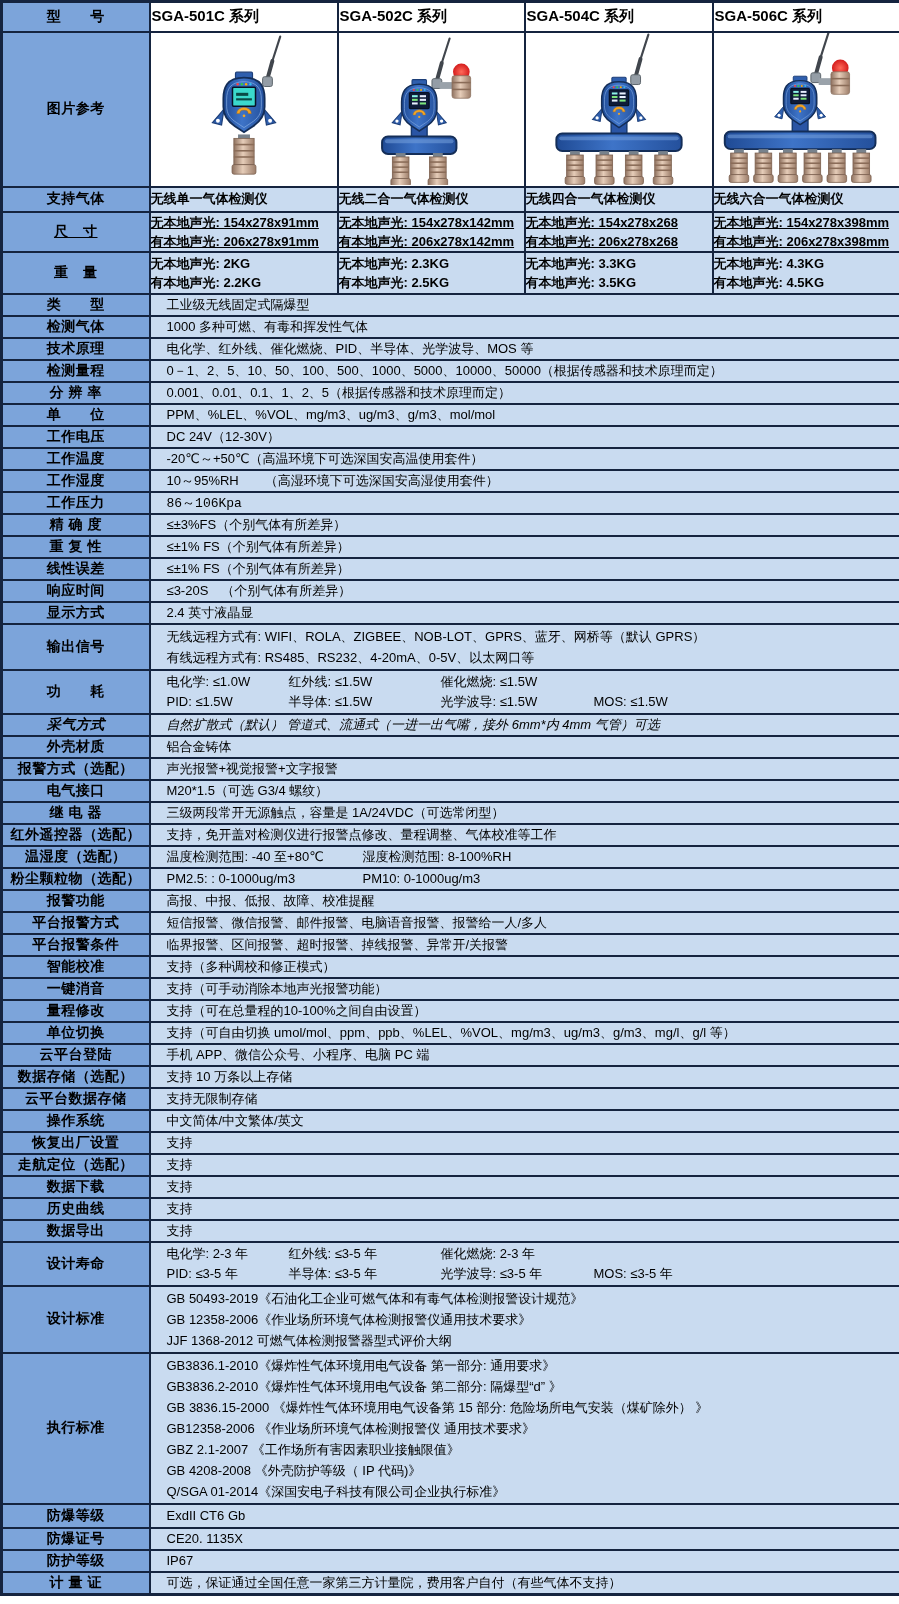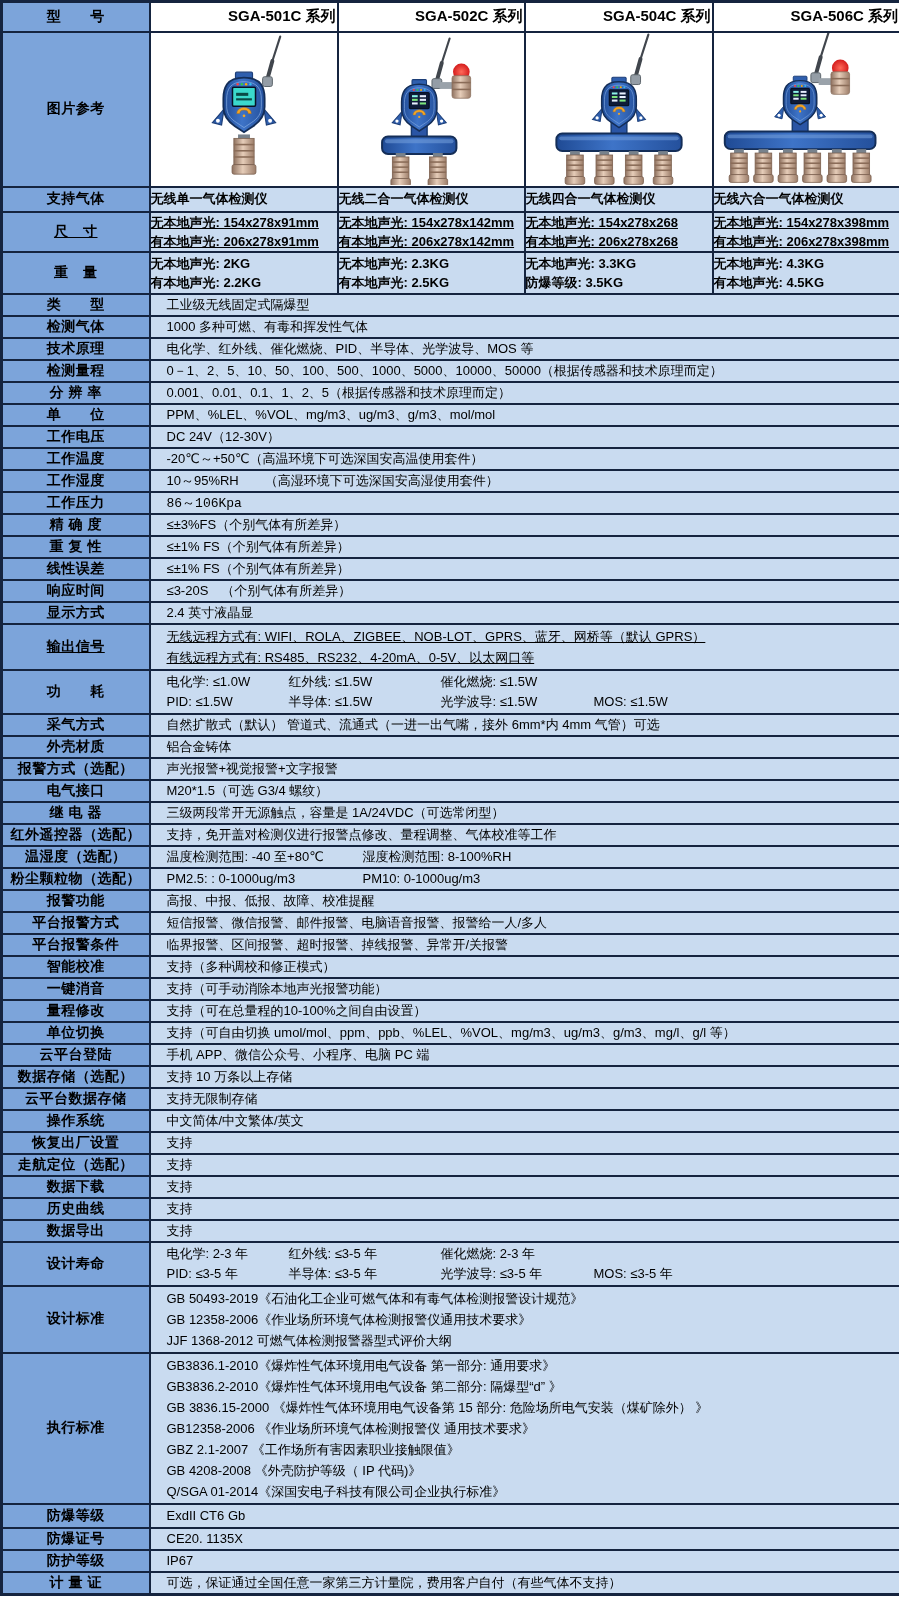--- a/index.html
+++ b/index.html
@@ -2,21 +2,21 @@
 <html style="--label-bg: #7ca4da; --value-bg: #c9dbf0; --header-bg: #ffffff; --image-bg: #ffffff; --border: #15243f;"><head>
 <meta charset="utf-8">
 <style>
   html,body{margin:0;padding:0;background:#ffffff;}
   #app{width:899px;font-family:"Liberation Sans","DejaVu Sans",sans-serif;color:#000;}
   table.spec{width:899px;border-collapse:collapse;table-layout:fixed;
     border:3px solid var(--border);background:var(--value-bg);}
   td{border:2px solid var(--border);overflow:hidden;vertical-align:middle;}
   td.lbl{background:var(--label-bg);text-align:center;font-weight:bold;font-size:14px;
     padding:0 2px;letter-spacing:0.5px;}
-  td.series{background:var(--header-bg);text-align:right;font-weight:bold;font-size:15px;}
+  td.series{background:var(--header-bg);text-align:left;font-weight:bold;font-size:15px;}
   td.imgcell{background:var(--image-bg);text-align:center;padding:0;}
   td.val{background:var(--value-bg);font-size:13px;padding:1px 6px 1px 16px;}
   td.topval{background:var(--value-bg);font-size:13px;font-weight:bold;padding:0;}
   .line{line-height:19px;white-space:nowrap;}
   .vline{line-height:21px;white-space:nowrap;}
   .gline{line-height:20px;display:flex;white-space:nowrap;}
   .g1{width:122px;flex:none;}
   .g2{width:152px;flex:none;}
   .g3{width:153px;flex:none;}
   .g4{flex:none;}
@@ -370,21 +370,21 @@
           <td class="topval">
             <div class="line">无本地声光: 2KG</div>
             <div class="line">有本地声光: 2.2KG</div>
           </td>
           <td class="topval">
             <div class="line">无本地声光: 2.3KG</div>
             <div class="line">有本地声光: 2.5KG</div>
           </td>
           <td class="topval">
             <div class="line">无本地声光: 3.3KG</div>
-            <div class="line">防爆等级: 3.5KG</div>
+            <div class="line">有本地声光: 3.5KG</div>
           </td>
           <td class="topval">
             <div class="line">无本地声光: 4.3KG</div>
             <div class="line">有本地声光: 4.5KG</div>
           </td>
         </tr>
         <tr style="height: 22px;">
           <td class="lbl">类　　型</td>
           <td class="val" colspan="4">工业级无线固定式隔爆型</td>
         </tr>
@@ -437,21 +437,21 @@
           <td class="val" colspan="4">≤±1% FS（个别气体有所差异）</td>
         </tr>
         <tr style="height: 22px;">
           <td class="lbl">响应时间</td>
           <td class="val" colspan="4">≤3-20S　（个别气体有所差异）</td>
         </tr>
         <tr style="height: 22px;">
           <td class="lbl">显示方式</td>
           <td class="val" colspan="4">2.4 英寸液晶显</td>
         </tr>
-        <tr style="height: 42px; text-decoration: underline;">
+        <tr style="height: 42px;">
           <td class="lbl">输出信号</td>
           <td class="val" colspan="4">
             <div class="vline">无线远程方式有: WIFI、ROLA、ZIGBEE、NOB-LOT、GPRS、蓝牙、网桥等（默认 GPRS）</div>
             <div class="vline">有线远程方式有: RS485、RS232、4-20mA、0-5V、以太网口等</div>
           </td>
         </tr>
         <tr style="height: 40px;">
           <td class="lbl">功　　耗</td>
           <td class="val" colspan="4">
             <div class="gline">
@@ -461,21 +461,21 @@
               <span class="g4"></span>
             </div>
             <div class="gline">
               <span class="g1">PID: ≤1.5W</span>
               <span class="g2">半导体: ≤1.5W</span>
               <span class="g3">光学波导: ≤1.5W</span>
               <span class="g4">MOS: ≤1.5W</span>
             </div>
           </td>
         </tr>
-        <tr style="height: 22px;">
+        <tr style="height: 22px; font-style: italic;">
           <td class="lbl">采气方式</td>
           <td class="val" colspan="4">自然扩散式（默认） 管道式、流通式（一进一出气嘴，接外 6mm*内 4mm 气管）可选</td>
         </tr>
         <tr style="height: 22px;">
           <td class="lbl">外壳材质</td>
           <td class="val" colspan="4">铝合金铸体</td>
         </tr>
         <tr style="height: 22px;">
           <td class="lbl">报警方式（选配）</td>
           <td class="val" colspan="4">声光报警+视觉报警+文字报警</td>

